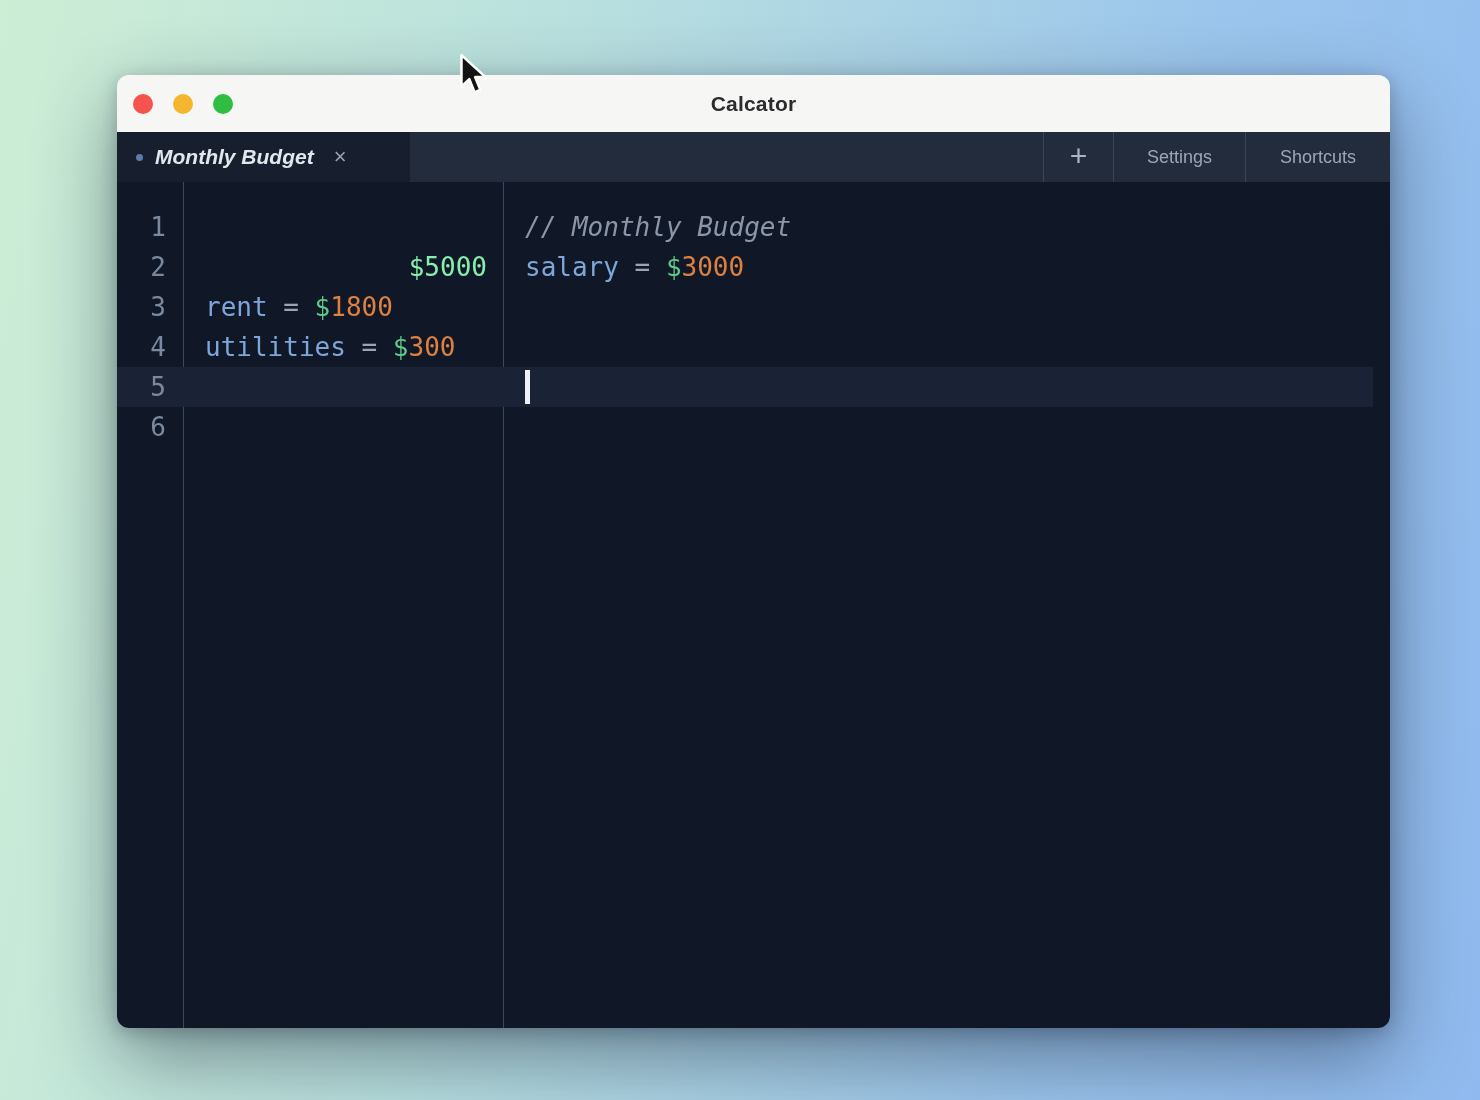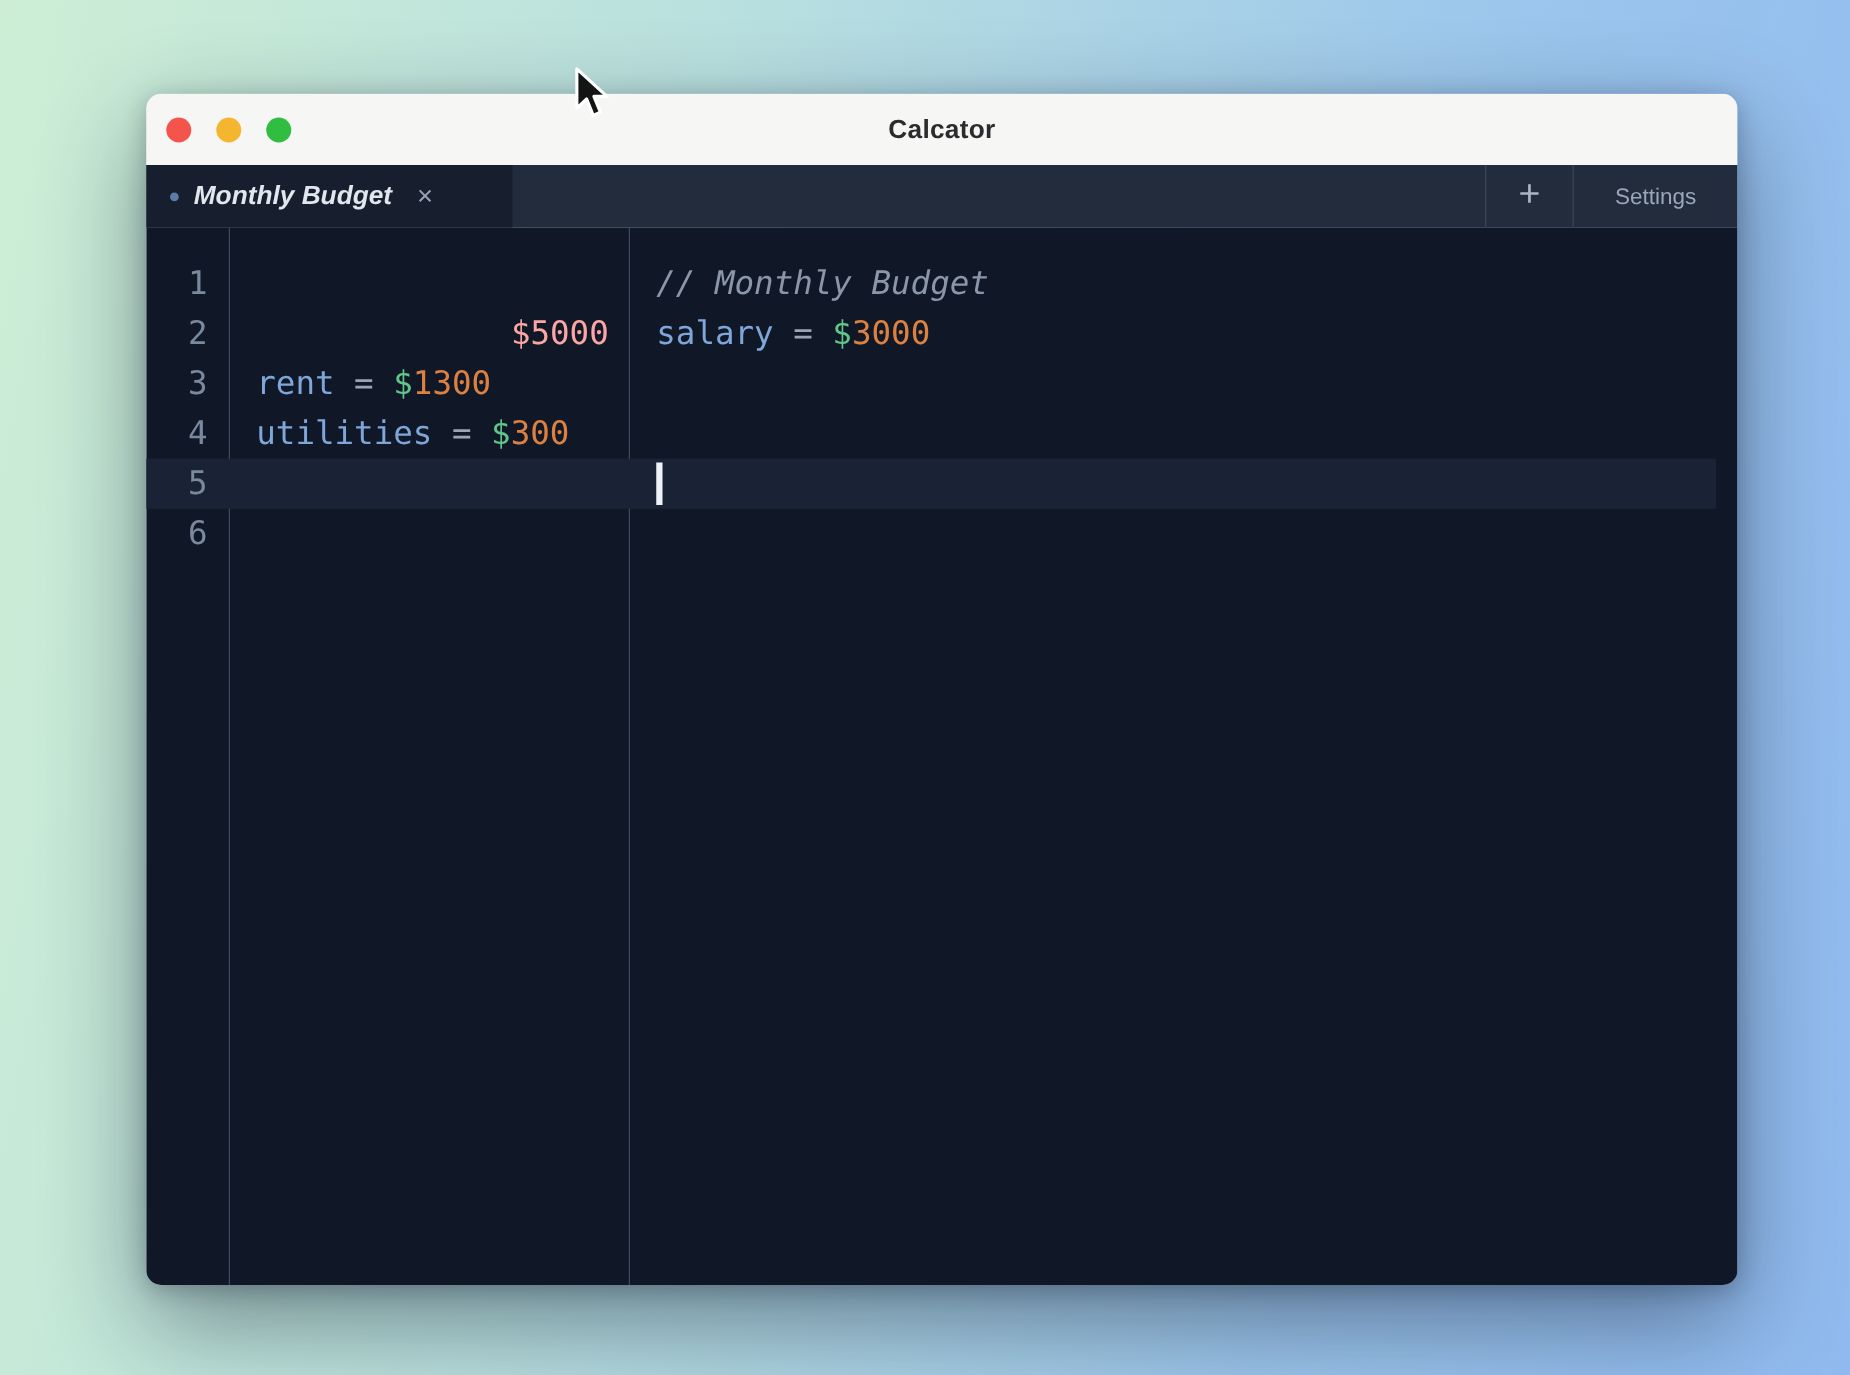--- a/index.html
+++ b/index.html
@@ -48,21 +48,21 @@
   }
   .divider-v { position:absolute; top:0; bottom:0; width:1px; background:#3c495d; }
   .divider-v.gutter-line { left:66px; }
   .divider-v.result-line { left:386px; }
 
   .line-row { display:flex; height:40px; align-items:center; position:relative; z-index:1; }
   .line-row.active {
     background: linear-gradient(to right, #1a2336 0, #1a2336 calc(100% - 17px), rgba(0,0,0,0) calc(100% - 17px));
   }
   .ln { width:66px; flex:0 0 66px; text-align:right; padding-right:17px; color:#7b899e; }
-  .res { width:320px; flex:0 0 320px; text-align:right; padding-right:16px; color:#fca5a5; }
+  .res { width:320px; flex:0 0 320px; text-align:right; padding-right:16px; color:#86efac; }
   .code { flex:1; padding-left:22px; white-space:pre; display:flex; align-items:center; }
 
   .tok-comment  { color:#8b96a8; font-style:italic; }
   .tok-variable { color:#7ea6d8; }
   .tok-operator { color:#9aa4b4; }
   .tok-currency { color:#61c788; }
   .tok-number   { color:#dd8040; }
 
   .caret { display:inline-block; width:5px; height:34px; background:#eef1f5; }
 
@@ -88,41 +88,42 @@
       <div class="tab">
         <span class="tab-dot"></span>
         <span class="tab-label">Monthly Budget</span>
         <span class="tab-close">×</span>
       </div>
       <div class="tab-spacer"></div>
       <div class="bar-btn new-tab">
         <span>+</span>
       </div>
       <div class="bar-btn settings">Settings</div>
+      <div class="bar-btn shortcuts">Shortcuts</div>
     </div>
 
     <div class="editor">
       <div class="divider-v gutter-line"></div>
       <div class="divider-v result-line"></div>
 
       <div class="line-row">
         <span class="ln">1</span>
         <span class="res"></span>
         <span class="code"><span class="tok-comment">// Monthly Budget</span></span>
       </div>
 
       <div class="line-row">
         <span class="ln">2</span>
         <span class="res">$5000</span>
         <span class="code"><span class="tok-variable">salary</span><span class="tok-operator"> = </span><span class="tok-currency">$</span><span class="tok-number">3000</span></span>
       </div>
 
       <div class="line-row">
         <span class="ln">3</span>
-        <span class="code"><span class="tok-variable">rent</span><span class="tok-operator"> = </span><span class="tok-currency">$</span><span class="tok-number">1300</span></span>
+        <span class="code"><span class="tok-variable">rent</span><span class="tok-operator"> = </span><span class="tok-currency">$</span><span class="tok-number">1800</span></span>
       </div>
 
       <div class="line-row">
         <span class="ln">4</span>
         <span class="code"><span class="tok-variable">utilities</span><span class="tok-operator"> = </span><span class="tok-currency">$</span><span class="tok-number">300</span></span>
       </div>
 
       <div class="line-row active">
         <span class="ln">5</span>
         <span class="res"></span>

